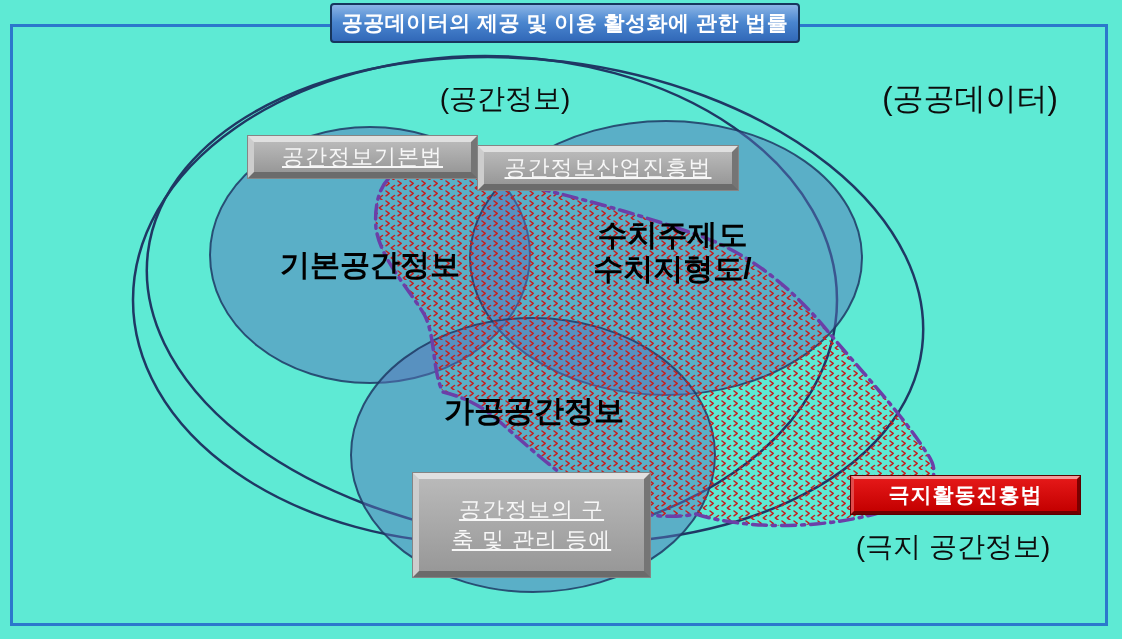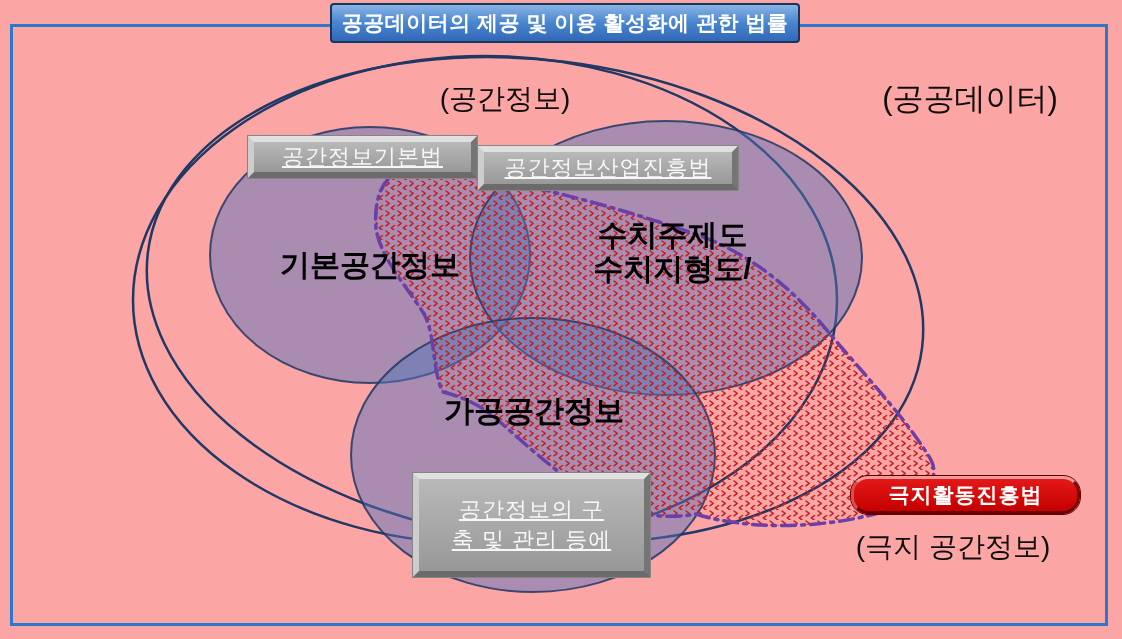--- a/index.html
+++ b/index.html
@@ -1,17 +1,17 @@
 <!DOCTYPE html>
 <html><head>
 <meta charset="utf-8">
 <style>
   html,body{margin:0;padding:0;background:#fff;}
   .canvas{
-    position:relative;width:1122px;height:639px;background:#fca5a5;
+    position:relative;width:1122px;height:639px;background:#5eead4;
     font-family:"Liberation Sans",sans-serif;overflow:hidden;
   }
   .frame{
     position:absolute;left:10px;top:24px;width:1098px;height:602px;
     border:3px solid #2b78cc;box-sizing:border-box;background:transparent;
   }
   svg.diagram{position:absolute;left:0;top:0;z-index:1;}
   .title-box{
     position:absolute;left:330px;top:3px;width:470px;height:40px;z-index:6;
     background:linear-gradient(180deg,#8ab4e6 0%,#4a86cf 48%,#3168b8 100%);
@@ -97,15 +97,15 @@
     <span style="display:block;">수치지형도/</span>
   </div>
   <div class="venn-label" style="left:418px;top:394px;width:232px;">가공공간정보</div>
 
   <div class="gray-box fs22" style="left:248px;top:136px;width:229px;height:42px;">공간정보기본법</div>
   <div class="gray-box fs22" style="left:478px;top:146px;width:260px;height:44px;">공간정보산업진흥법</div>
   <div class="gray-box multiline fs22" style="left:413px;top:473px;width:237px;height:104px;">
     <span>공간정보의 구</span>
     <span>축 및 관리 등에</span>
   </div>
-  <div class="red-box" style="left:851px;top:476px;width:229px;height:38px;border-radius:17px;">극지활동진흥법</div>
+  <div class="red-box" style="left:851px;top:476px;width:229px;height:38px;">극지활동진흥법</div>
 
 </div>
 
 </body></html>

